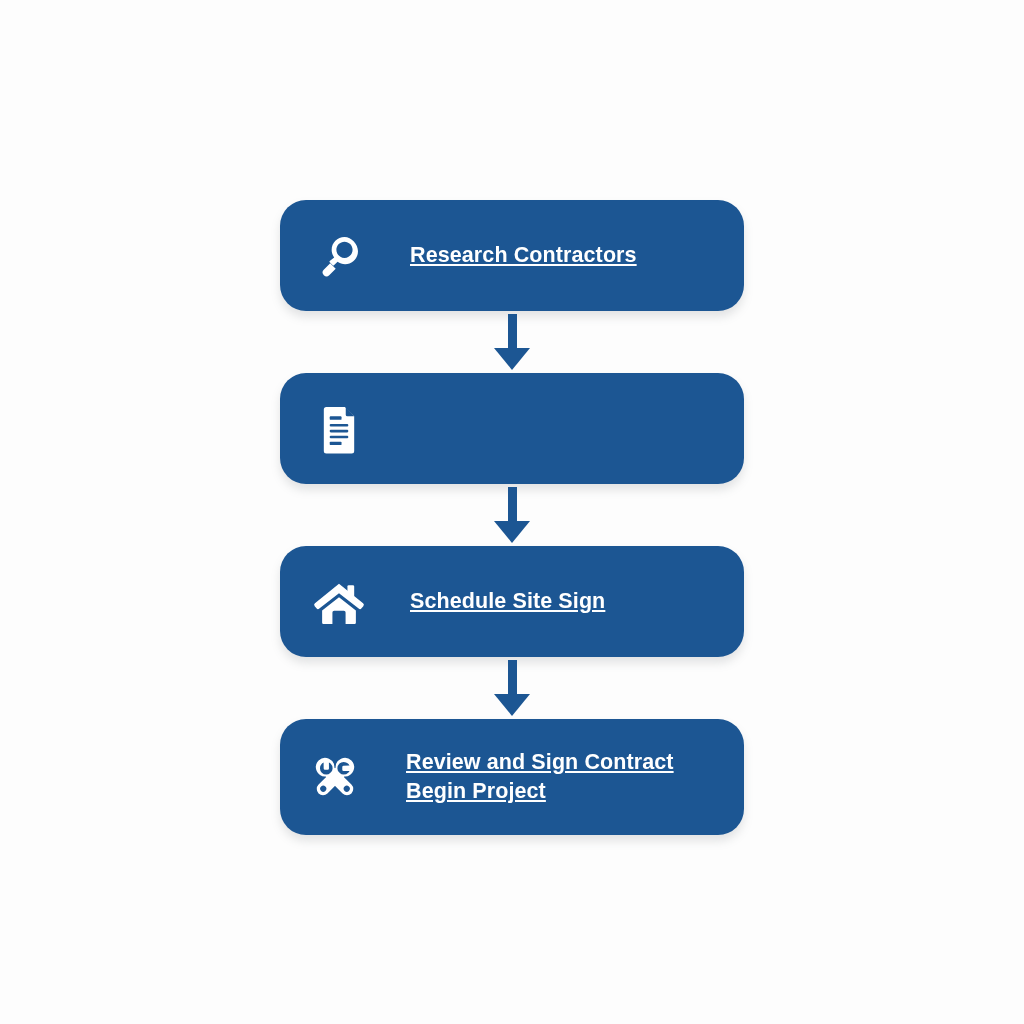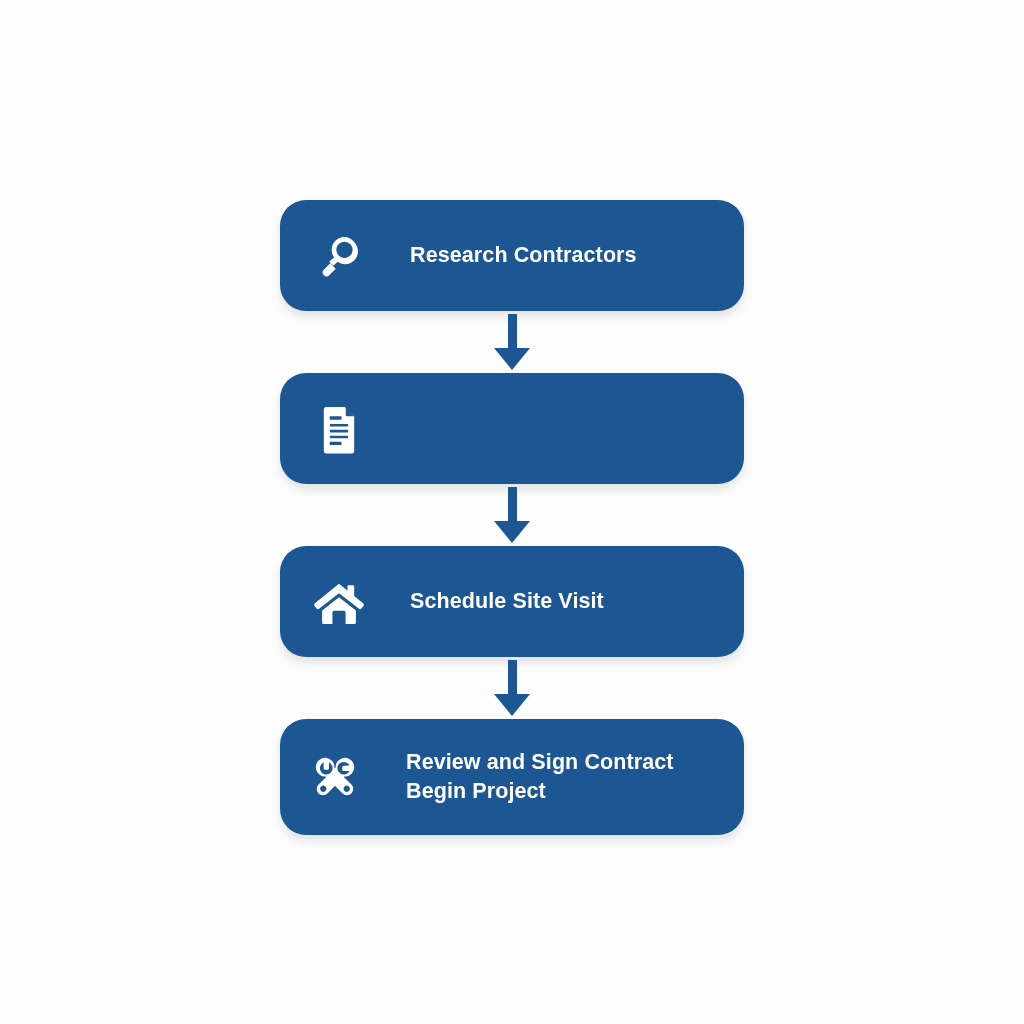--- a/index.html
+++ b/index.html
@@ -65,20 +65,21 @@
     height: 54px;
   }
 
   .step-label {
     color: #ffffff;
     font-size: 21.5px;
     font-weight: bold;
     line-height: 29px;
     letter-spacing: 0.1px;
     white-space: pre-line;
+    text-decoration: underline;
   }
 
   .connector {
     position: relative;
     width: 40px;
     height: 62px;
     display: flex;
     flex-direction: column;
     align-items: center;
     justify-content: center;
@@ -145,21 +146,21 @@
     <div class="step-box">
       <div class="step-icon">
         <svg viewBox="0 0 64 64" aria-hidden="true">
           <g fill="#ffffff">
             <rect x="42" y="12" width="8" height="14" rx="1.5"></rect>
             <path d="M32 10.5L3.5 33.5a2.4 2.4 0 00-.3 3.4l2.1 2.6a2.4 2.4 0 003.4.3L32 21.6l23.3 18.2a2.4 2.4 0 003.4-.3l2.1-2.6a2.4 2.4 0 00-.3-3.4L32 10.5z"></path>
             <path d="M32 26.5L12 42v14.5a1.6 1.6 0 001.6 1.6h10.6V44.4a2 2 0 012-2h11.6a2 2 0 012 2v13.7h10.6a1.6 1.6 0 001.6-1.6V42L32 26.5z"></path>
           </g>
         </svg>
       </div>
-      <div class="step-label">Schedule Site Visit</div>
+      <div class="step-label">Schedule Site Sign</div>
     </div>
 
     <div class="connector">
       <div class="stem"></div>
       <div class="head"></div>
     </div>
 
     <div class="step-box tall">
       <div class="step-icon">
         <svg viewBox="0 0 64 64" aria-hidden="true">

